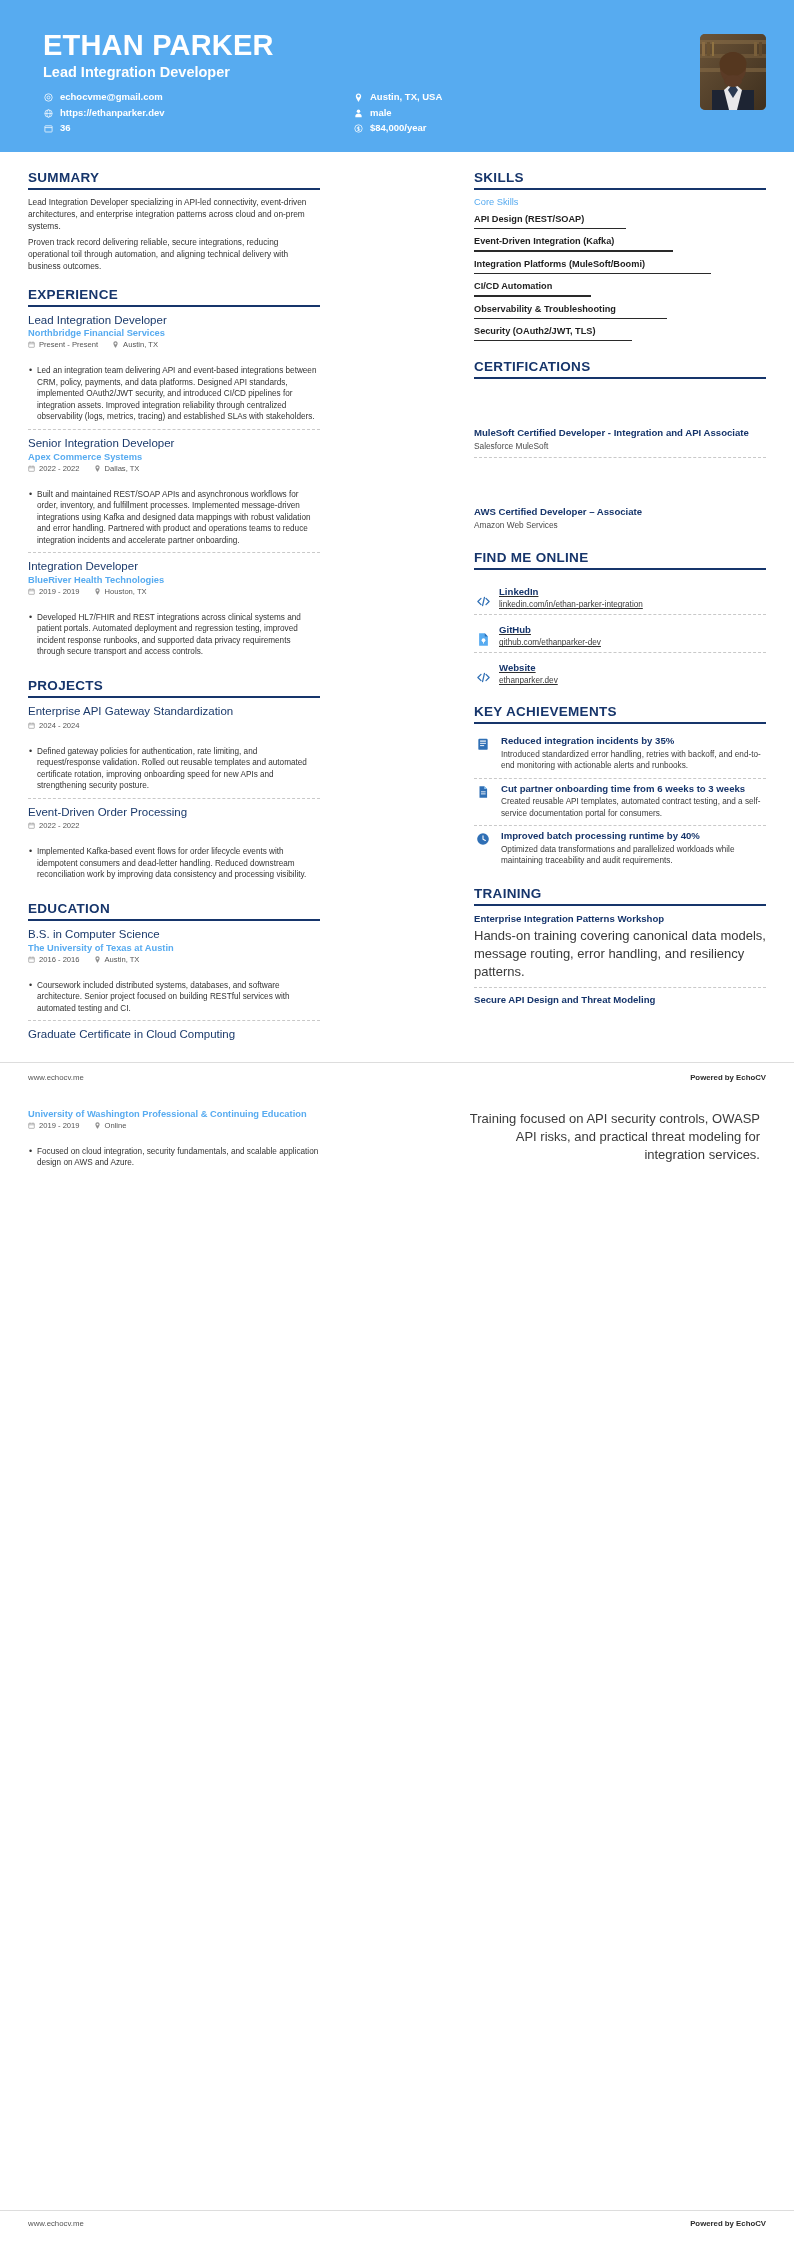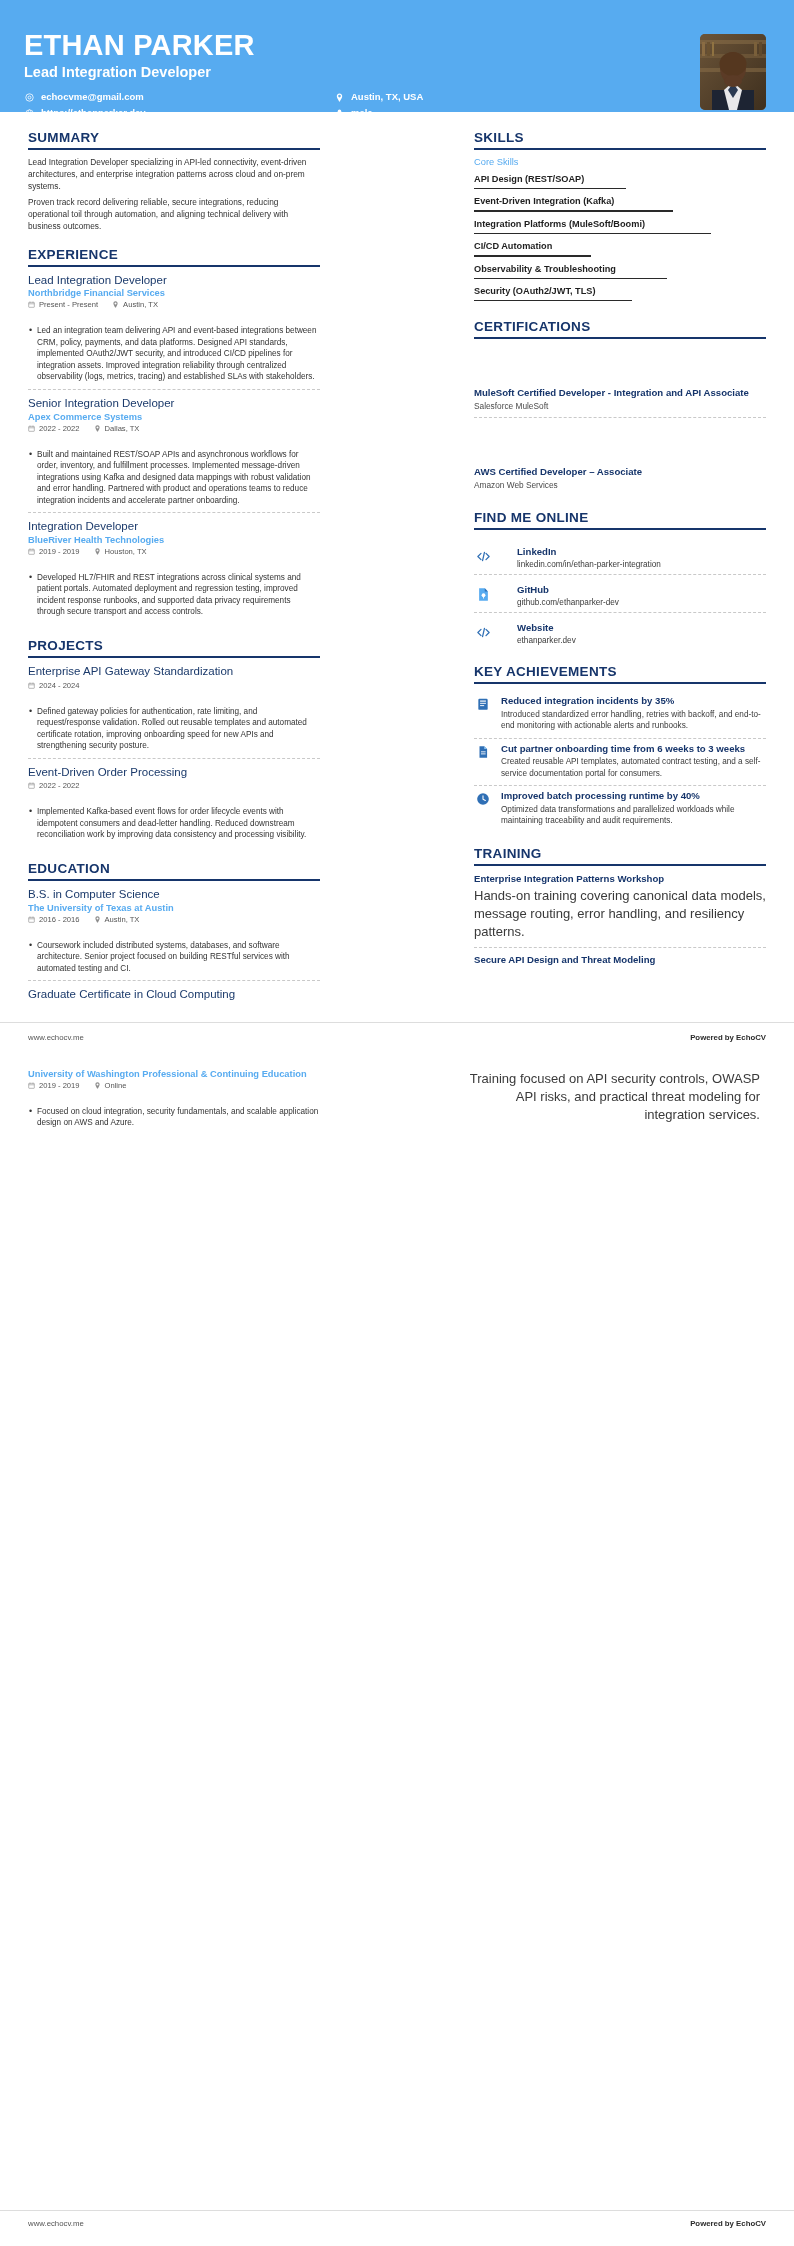--- a/index.html
+++ b/index.html
@@ -9,22 +9,22 @@
     font-family: "Liberation Sans", sans-serif;
     color: #2d2d2d;
   }
   body { width: 794px; min-height: 2246px; position: relative; }
 
   
   .page { width: 794px; position: relative; background:#fff; }
 
   .header {
     background: #57abf0;
-    height: 112px;
-    padding: 30px 28px 0 24px;
+    height: 152px;
+    padding: 30px 28px 0 43px;
     position: relative;
     color: #fff;
   }
   .hdr-name {
     font-size: 29px;
     font-weight: 700;
     letter-spacing: .2px;
     line-height: 1.05;
     color:#fff;
   }
@@ -169,24 +169,25 @@
     line-height: 1.25;
   }
   .cert-issuer {
     font-size: 8.3px;
     color: #4a4a4a;
     margin-top: 2px;
   }
 
   .link-row {
     display: flex;
-    align-items: center;
-    gap: 25px;
+    align-items: flex-end;
+    gap: 7px;
     padding: 4px 0 5px 0;
     border-bottom: 1px dashed #c9c9c9;
+    text-decoration: underline;
   }
   .link-row.last { border-bottom: none; }
   .link-ico {
     width: 18px; flex: 0 0 18px;
     display:flex; align-items:center; justify-content:center;
     padding-top:2px;
   }
   .link-ico svg { width: 15px; height: 15px; display:block; }
   .link-label {
     font-size: 9.6px; font-weight: 700; color: #16356b; line-height:1.2;

